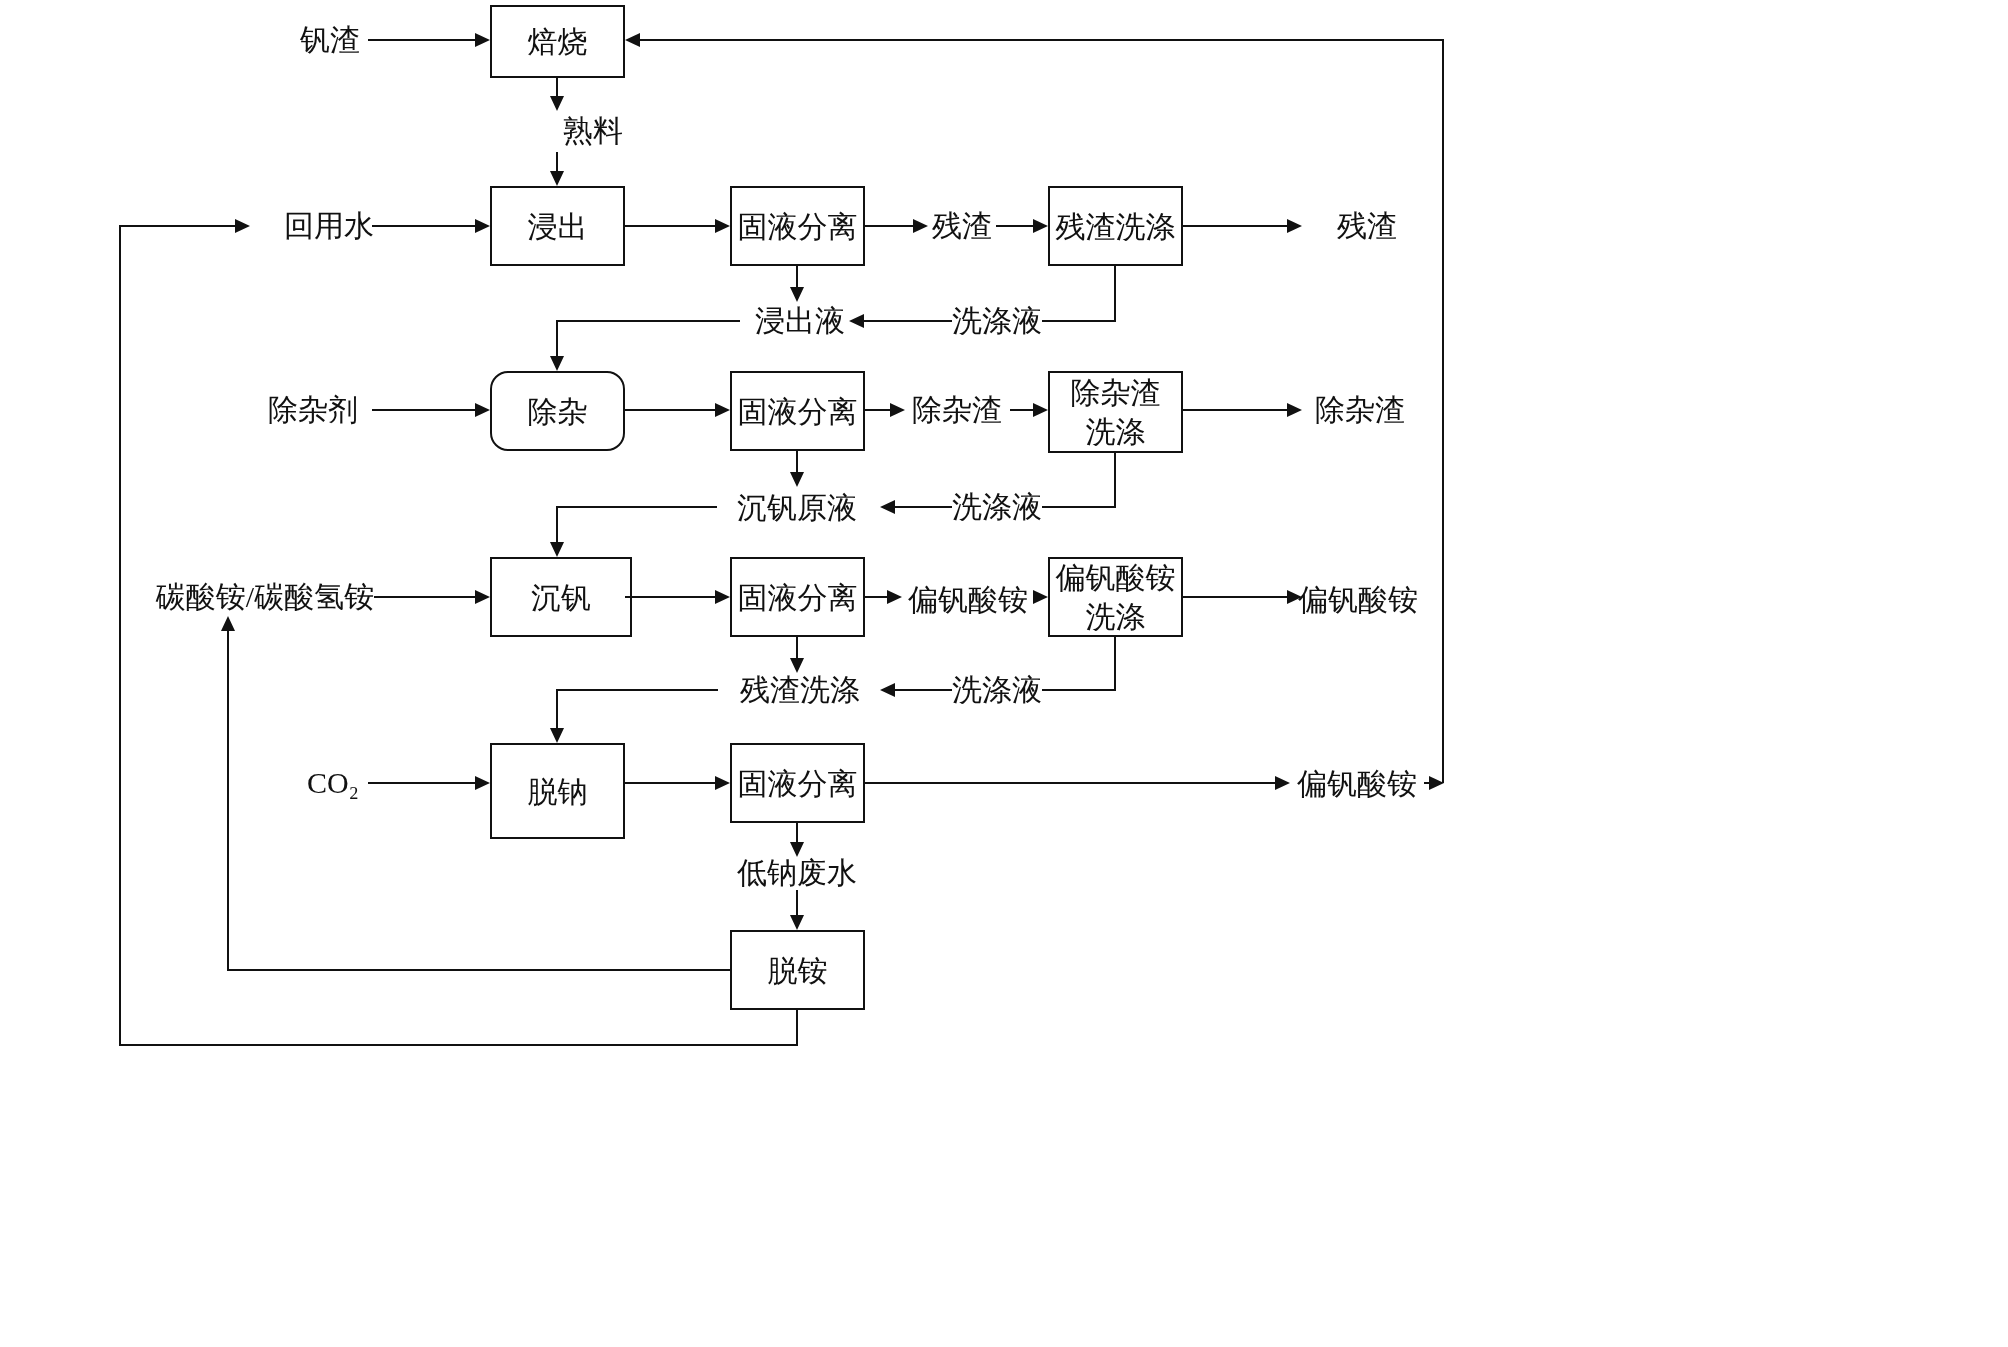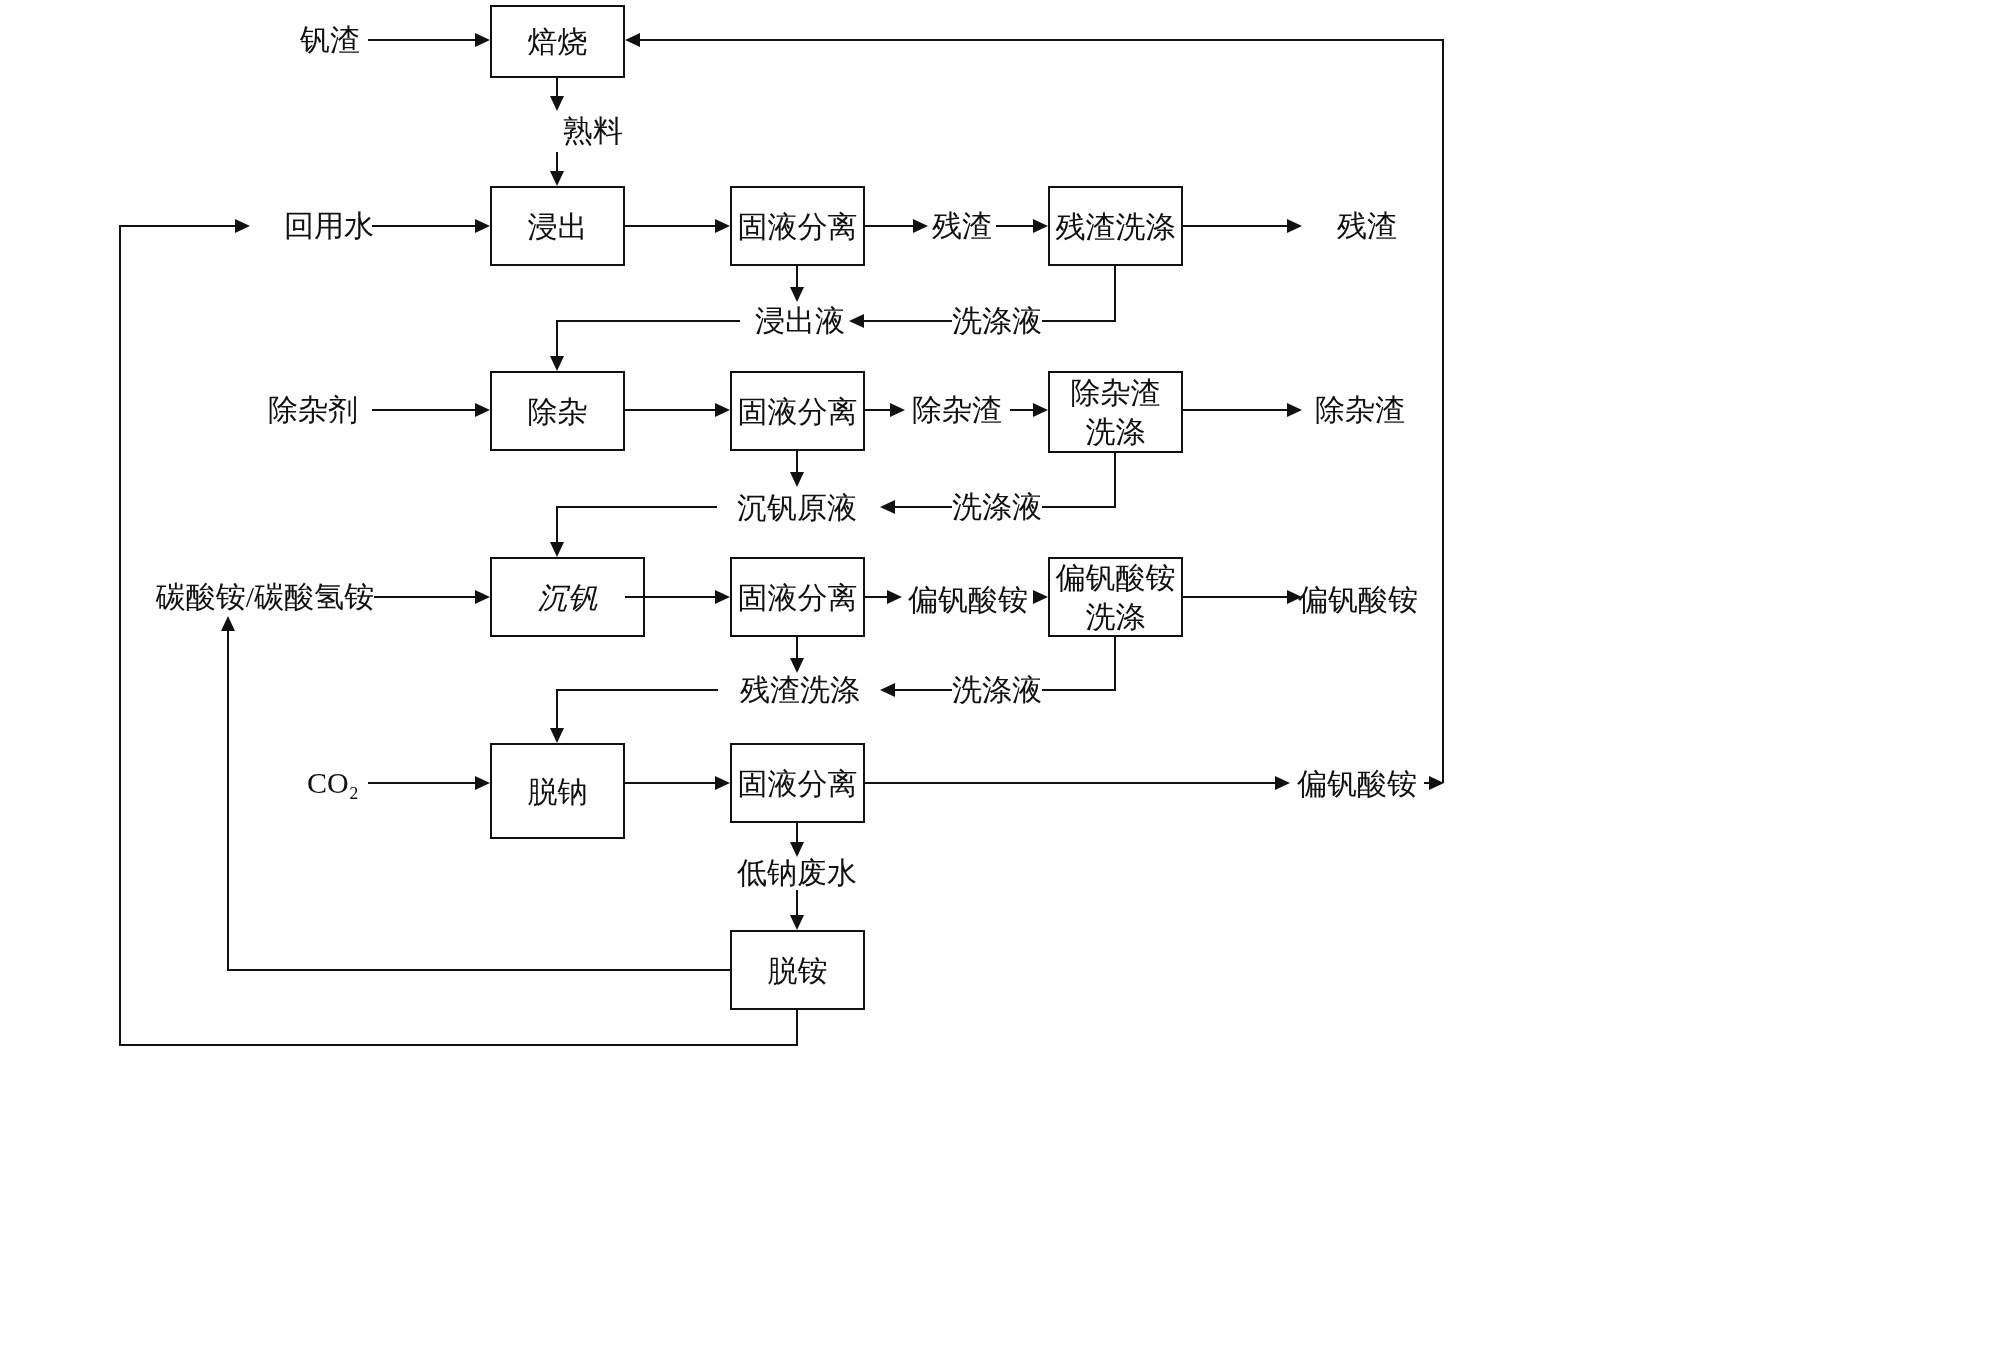--- a/index.html
+++ b/index.html
@@ -35,25 +35,25 @@
 </style>
 </head>
 <body>
 
 <div id="canvas">
 
   <div class="box" style="left:490px;top:5px;width:135px;height:73px;">焙烧</div>
   <div class="box" style="left:490px;top:186px;width:135px;height:80px;">浸出</div>
   <div class="box" style="left:730px;top:186px;width:135px;height:80px;">固液分离</div>
   <div class="box" style="left:1048px;top:186px;width:135px;height:80px;">残渣洗涤</div>
-  <div class="box" style="left:490px;top:371px;width:135px;height:80px;">除杂</div>
+  <div class="box" style="left:490px;top:371px;width:135px;height:80px;border-radius:18px;">除杂</div>
   <div class="box" style="left:730px;top:371px;width:135px;height:80px;">固液分离</div>
   <div class="box" style="left:1048px;top:371px;width:135px;height:82px;">除杂渣
 洗涤</div>
-  <div class="box" style="left:490px;top:557px;width:155px;height:80px;font-style:italic;">沉钒</div>
+  <div class="box" style="left:490px;top:557px;width:142px;height:80px;">沉钒</div>
   <div class="box" style="left:730px;top:557px;width:135px;height:80px;">固液分离</div>
   <div class="box" style="left:1048px;top:557px;width:135px;height:80px;">偏钒酸铵
 洗涤</div>
   <div class="box" style="left:490px;top:743px;width:135px;height:96px;">脱钠</div>
   <div class="box" style="left:730px;top:743px;width:135px;height:80px;">固液分离</div>
   <div class="box" style="left:730px;top:930px;width:135px;height:80px;">脱铵</div>
 
   <div class="lbl" style="left:330px;top:40px;">钒渣</div>
   <div class="lbl" style="left:557px;top:131px;margin-left:36px;">熟料</div>
   <div class="lbl" style="left:312px;top:226px;margin-left:17px;">回用水</div>

